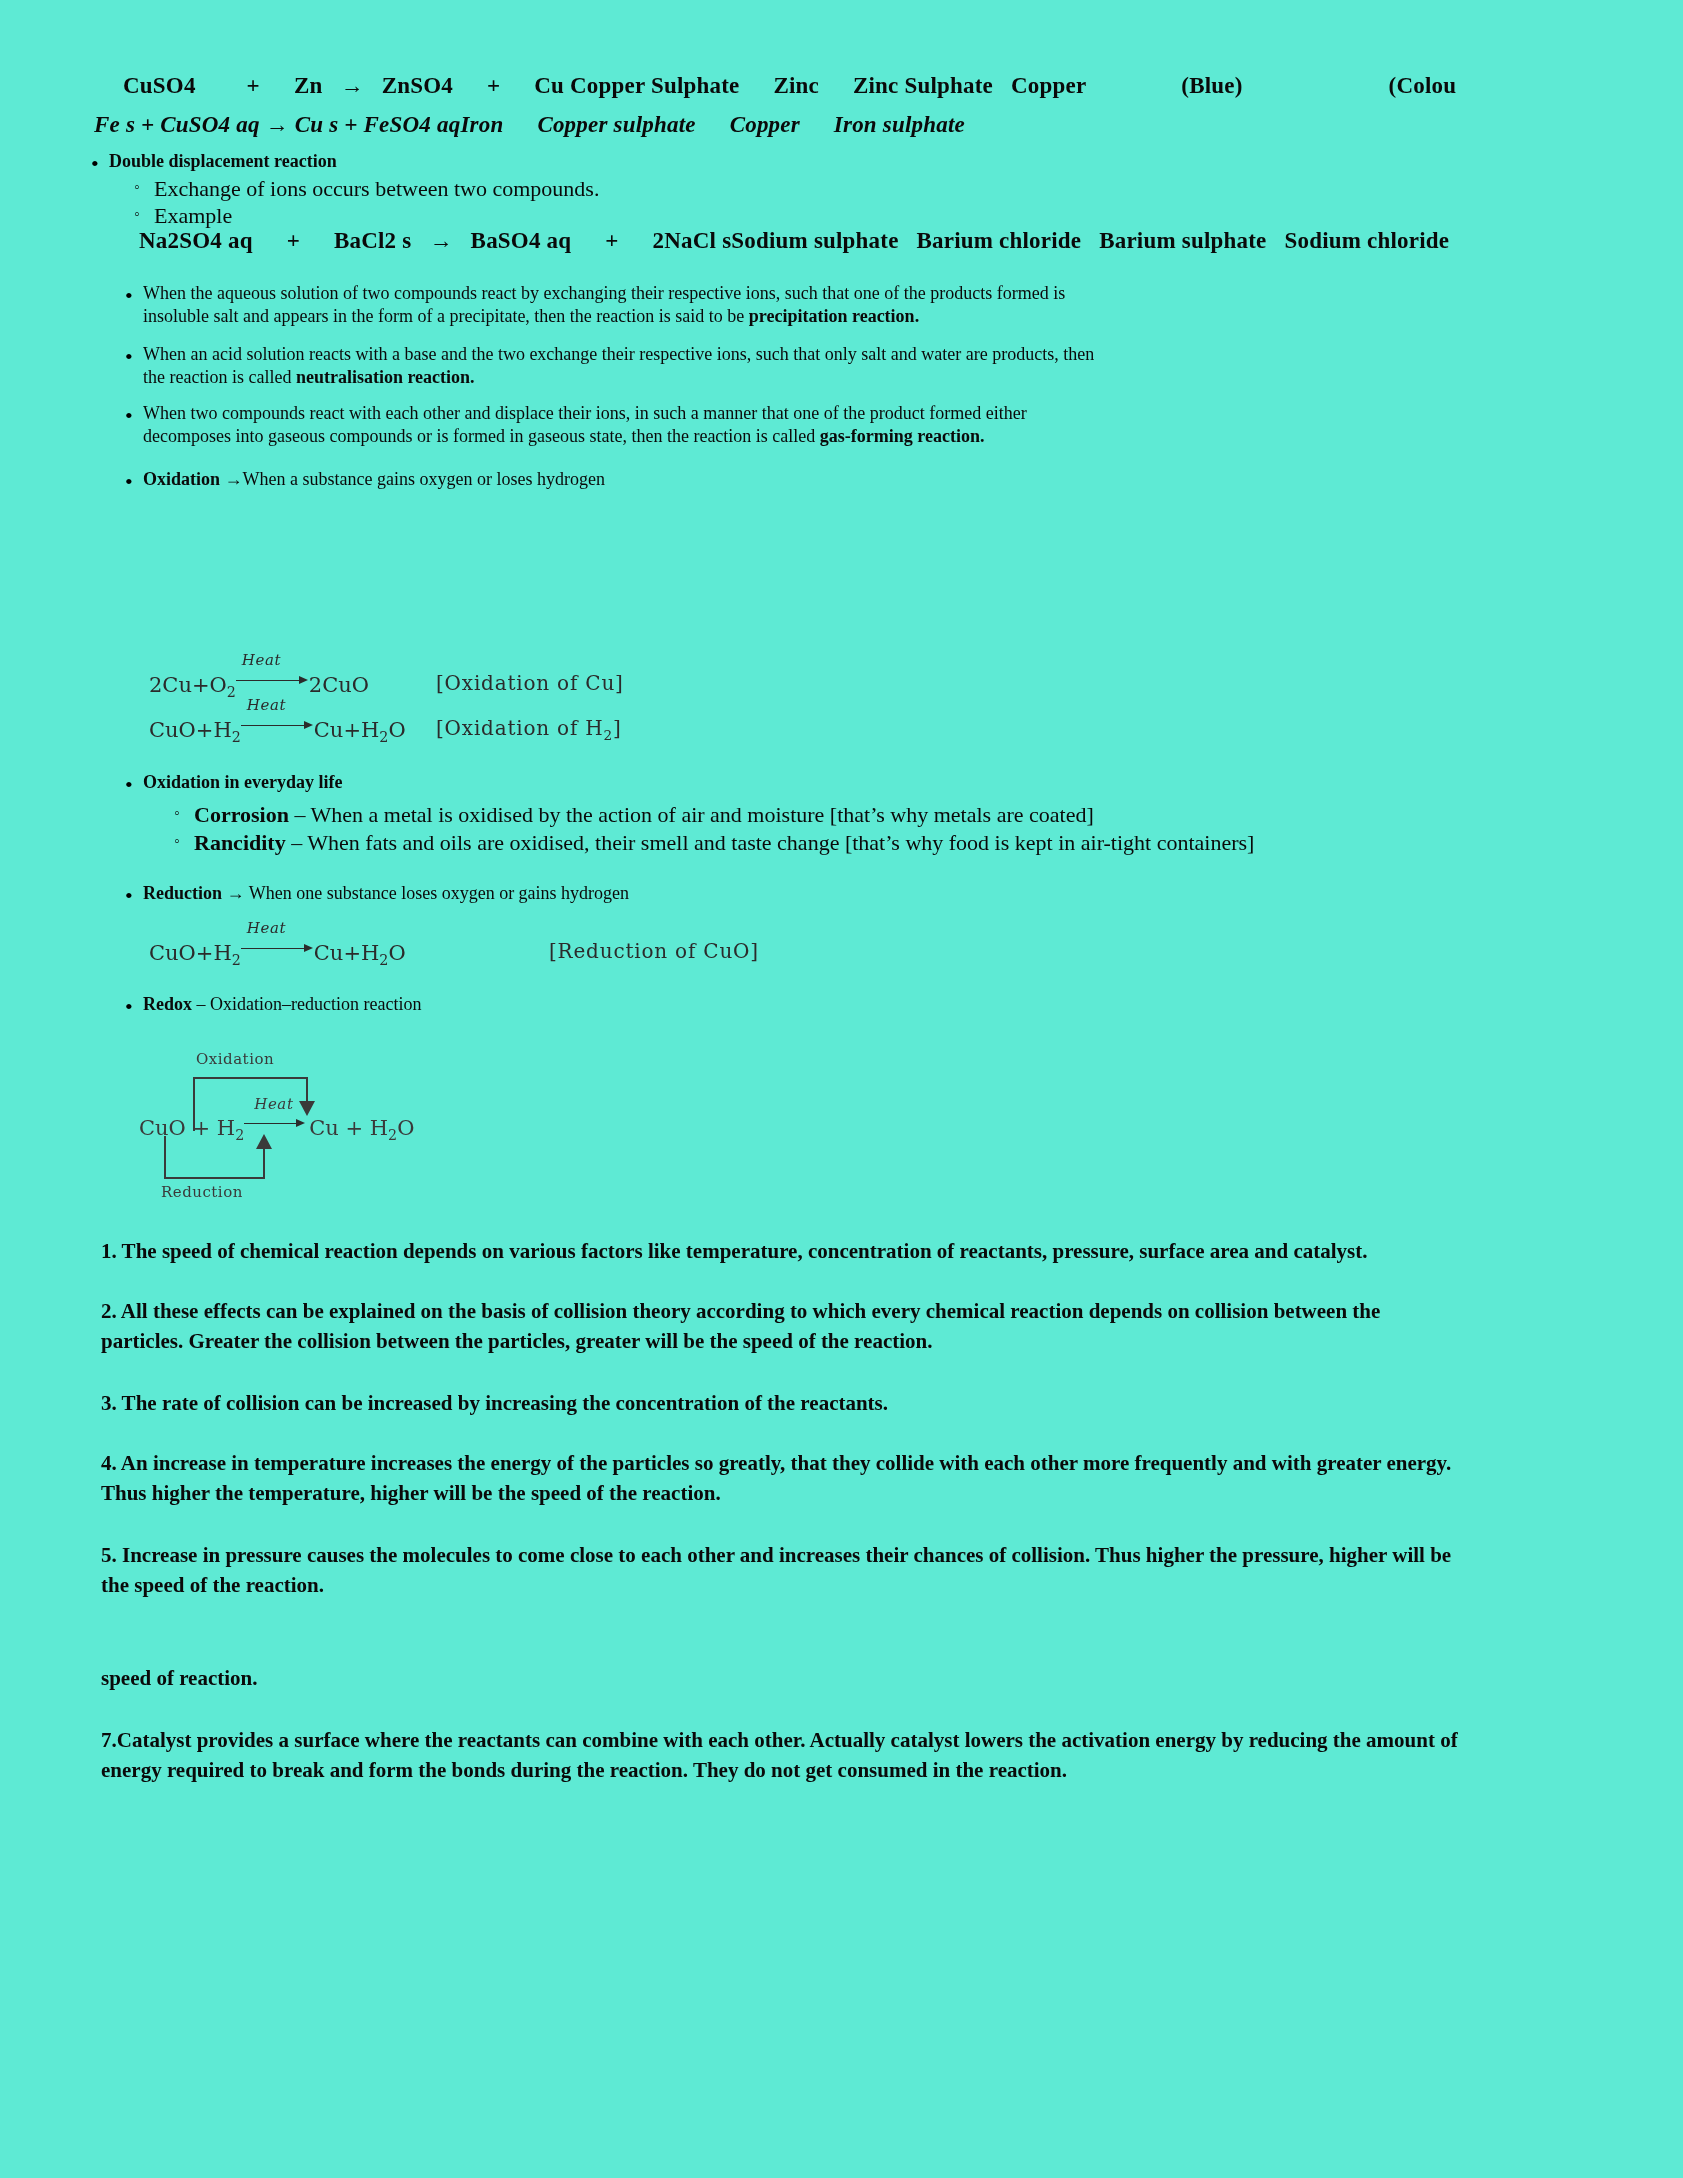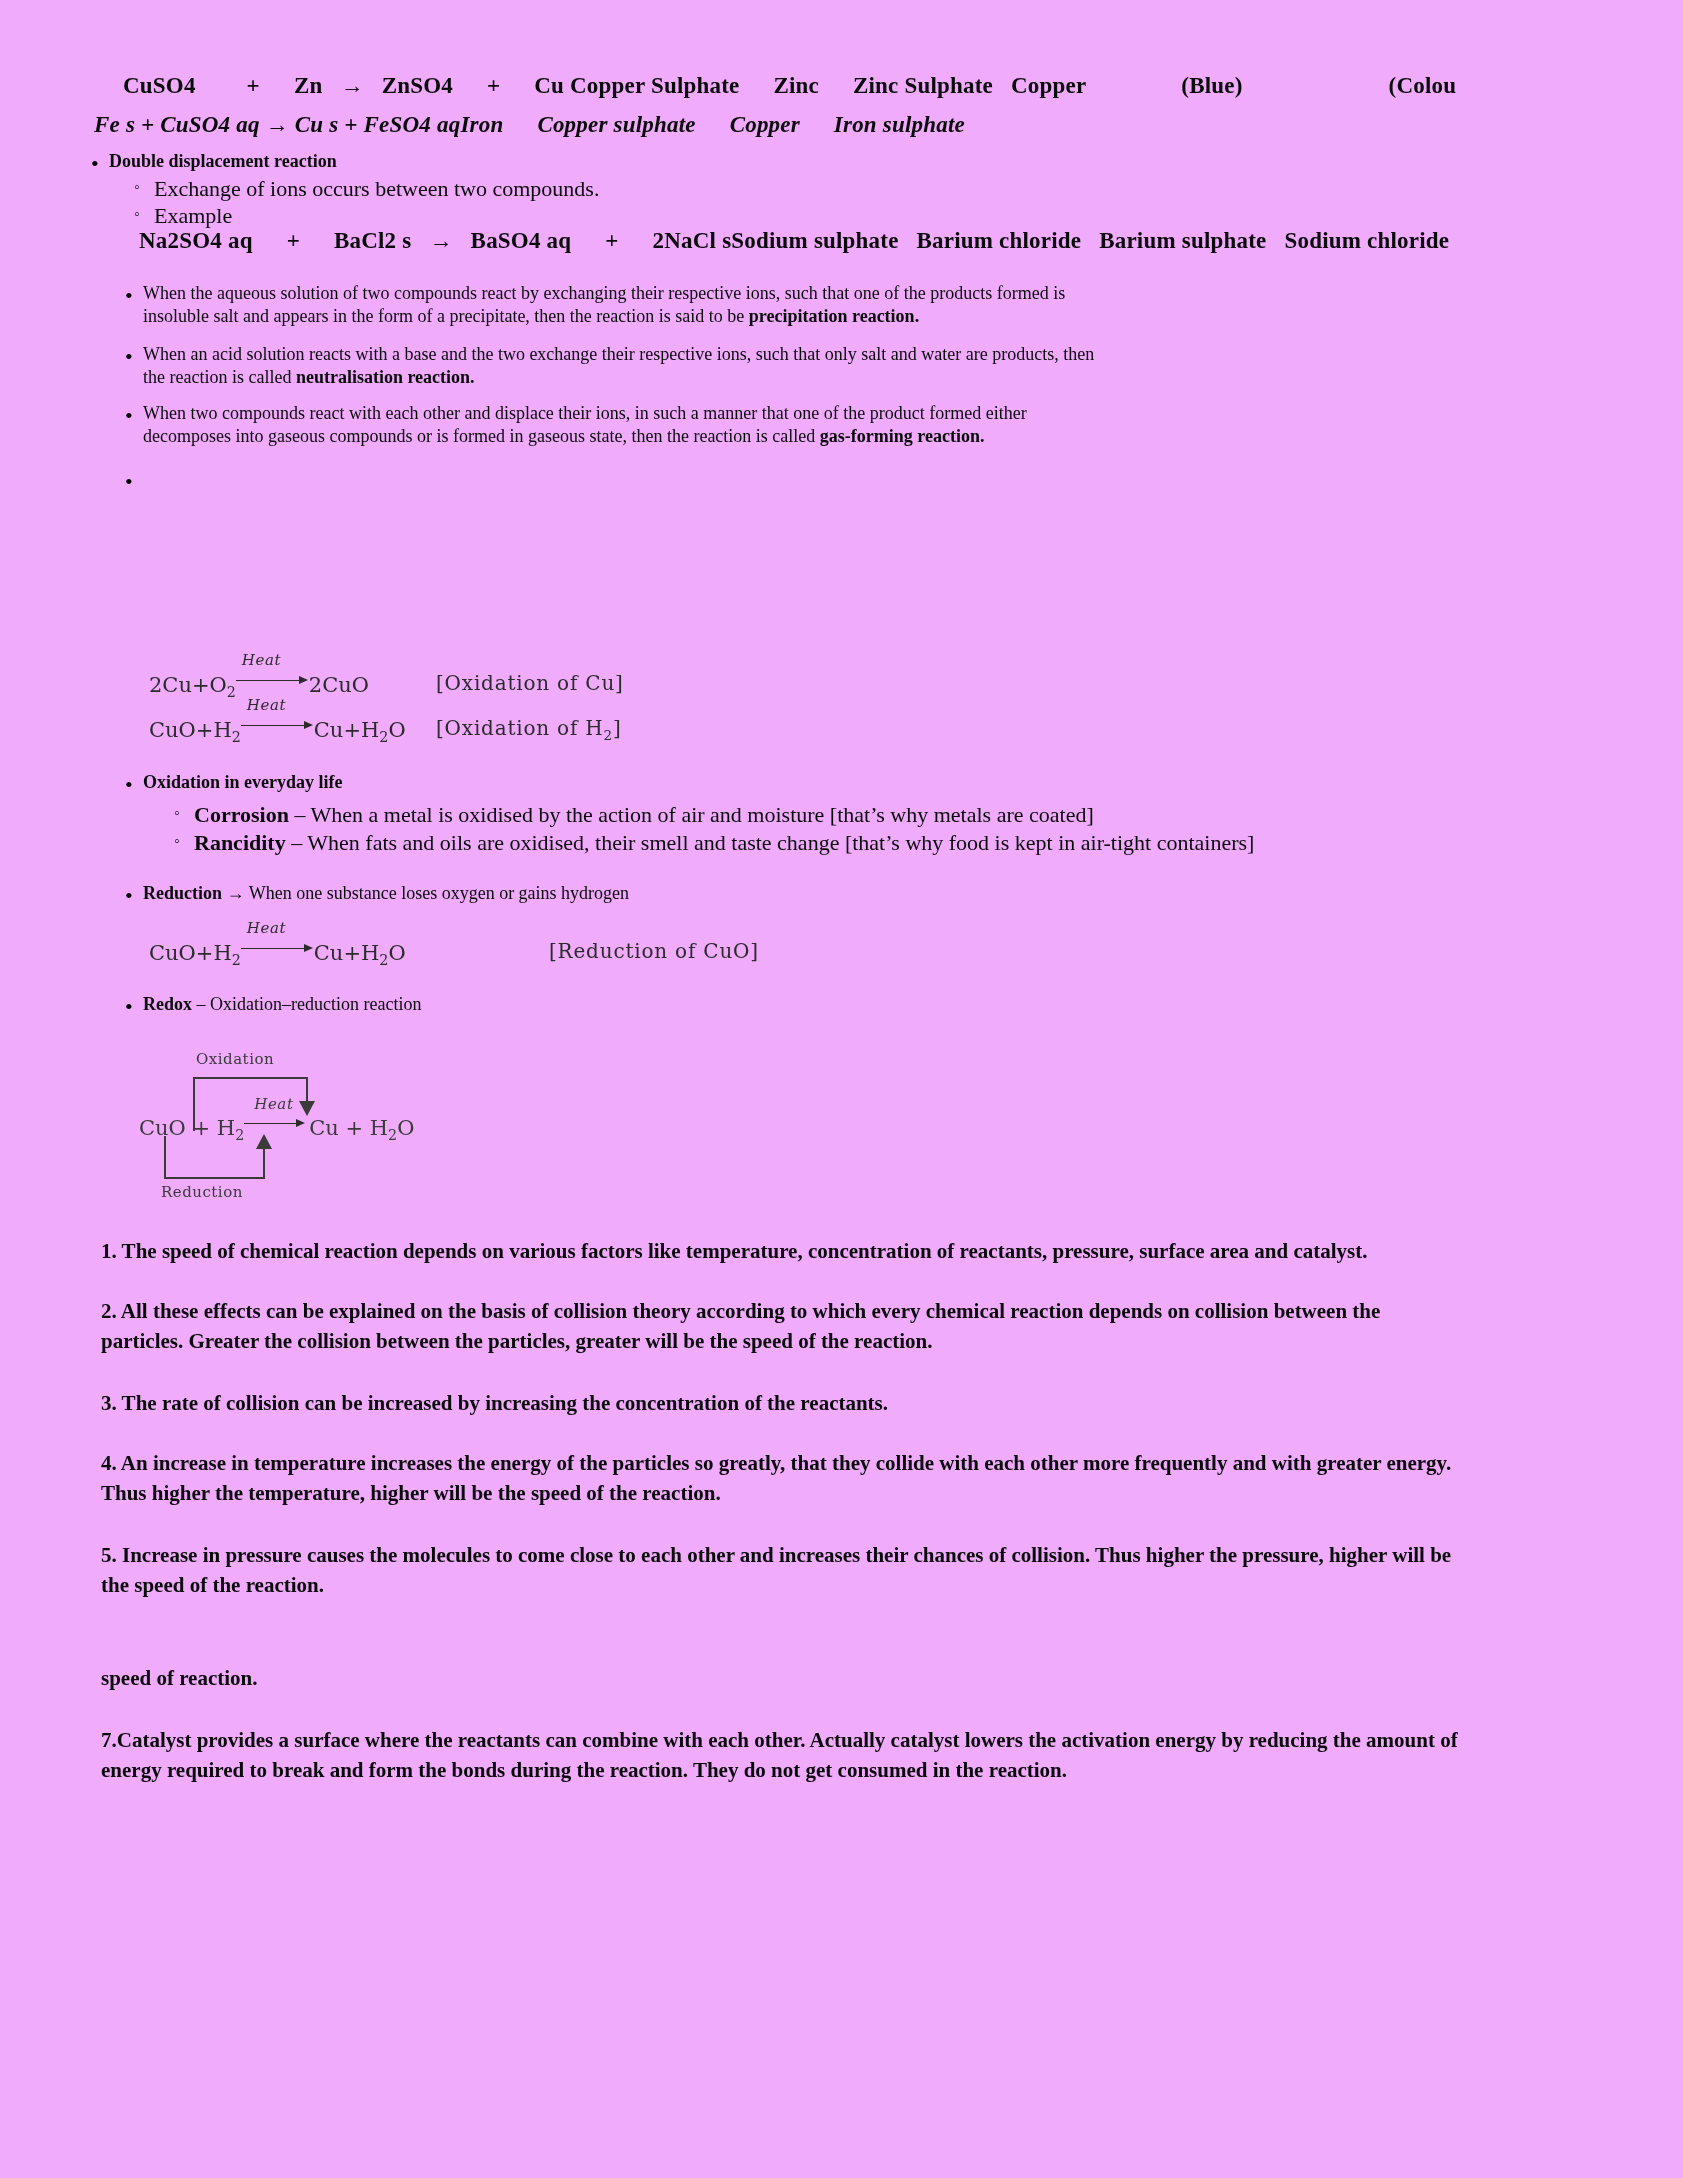--- a/index.html
+++ b/index.html
@@ -4,21 +4,21 @@
 <style>
   html, body {
     margin: 0;
     padding: 0;
     background: #ffffff;
   }
   .page {
     position: relative;
     width: 1683px;
     height: 2178px;
-    background: #f0abfc;
+    background: #5eead4;
     overflow: hidden;
     font-family: "Liberation Serif", "DejaVu Serif", serif;
     color: #0a0a0a;
   }
 
   
   .eq-line {
     position: absolute;
     white-space: nowrap;
     font-weight: 700;
@@ -204,20 +204,21 @@
   <div class="bullet-l1" style="left:125px; top:402px; width:1426px;">
     <span class="dot">•</span>
     <span class="btext">
       <span>When two compounds react with each other and displace their ions, in such a manner that one of the product formed either</span><br>
       <span>decomposes into gaseous compounds or is formed in gaseous state, then the reaction is called </span><span class="b">gas-forming reaction</span><span class="b">.</span>
     </span>
   </div>
 
   <div class="bullet-l1" style="left:125px; top:468px; width:990px;">
     <span class="dot">•</span>
+    <span class="btext"><span class="b">Oxidation </span><span>→When a substance gains oxygen or loses hydrogen</span></span>
   </div>
 
   <div class="eqimg" style="left:149px; top:671px;">
     <span>2Cu+O</span><sub>2</sub><span class="arrowbox"><span class="lbl">Heat</span><span class="shaft"></span><span class="head"></span></span><span>2CuO</span>
   </div>
   <div class="eqimg brk" style="left:436px; top:671px;">[Oxidation of Cu]</div>
 
   <div class="eqimg" style="left:149px; top:716px;">
     <span>CuO+H</span><sub>2</sub><span class="arrowbox"><span class="lbl">Heat</span><span class="shaft"></span><span class="head"></span></span><span>Cu+H</span><sub>2</sub><span>O</span>
   </div>

